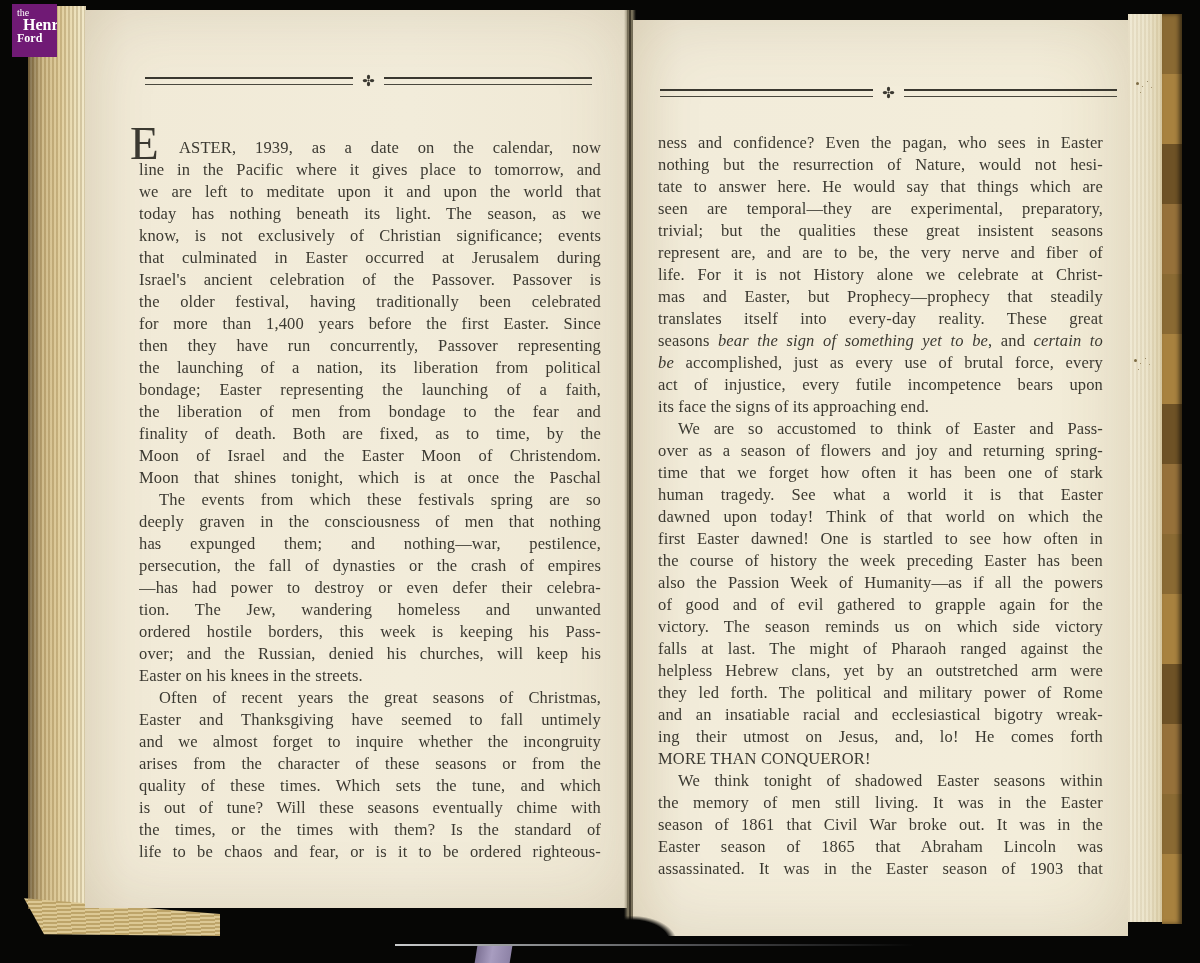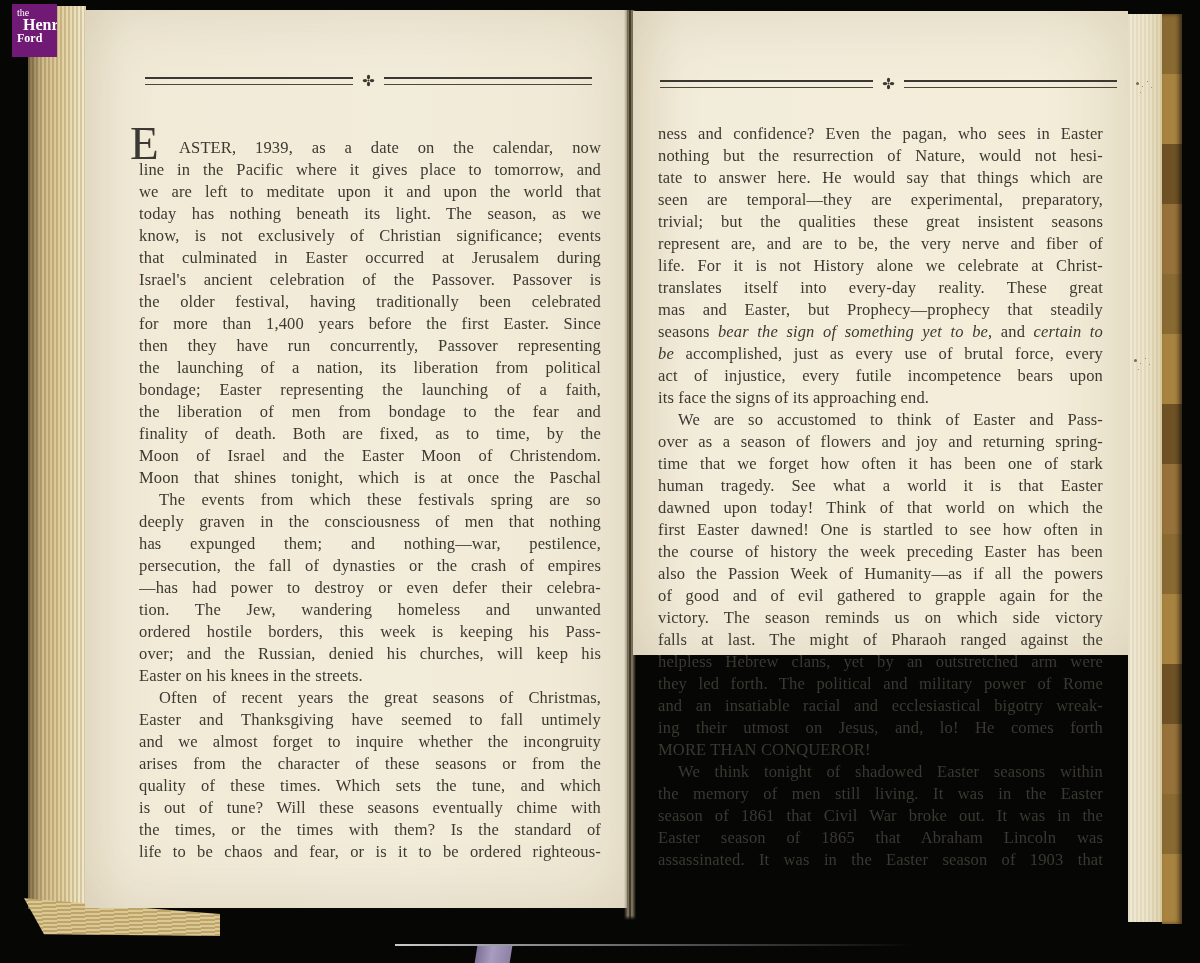--- a/index.html
+++ b/index.html
@@ -17,21 +17,21 @@
       linear-gradient(90deg, #6b5836 0%, #c9b27e 25%, #dcc793 55%, #ece0ba 85%, #f0e7c8 100%);
   }
   
   .edge-bottom-left { position:absolute; left:20px; top:890px; width:200px; height:46px;
     background: repeating-linear-gradient(176deg, #dcc894 0 2px, #bda469 2px 4px);
     clip-path: polygon(2% 18%, 100% 52%, 100% 100%, 12% 96%); }
 
   .page { position:absolute; box-shadow: inset 0 0 70px rgba(110,90,50,.16); }
   .page.left  { left:85px;  top:10px; width:542px; height:898px;
     background: linear-gradient(90deg, #ece4ce 0%, #f1ead7 8%, #f2ecda 60%, #efe8d4 100%); }
-  .page.right { left:633px; top:11px; width:495px; height:644px;
+  .page.right { left:633px; top:20px; width:495px; height:916px;
     background: linear-gradient(90deg, #ece4ce 0%, #f2ecda 10%, #f3edda 80%, #f0e9d3 100%); }
 
   .gutter { position:absolute; left:624px; top:10px; width:12px; height:918px;
     background: linear-gradient(90deg, rgba(230,223,201,0) 0%, #8a8168 35%, #241f14 50%, #8a8168 65%, rgba(232,225,203,0) 100%); }
   .gutter-bottom { position:absolute; left:586px; top:916px; width:90px; height:26px;
     background: radial-gradient(ellipse at 50% 100%, #060605 60%, rgba(6,6,5,0) 72%); }
 
   
   .fore-edge { position:absolute; left:1128px; top:14px; width:34px; height:908px;
     background: repeating-linear-gradient(90deg, rgba(150,125,80,.10) 0 2px, rgba(255,252,240,.08) 2px 4px),
@@ -155,22 +155,22 @@
       <div class="seg"></div>
     </div>
     <div class="textblock">
         <div class="line"><span>ness and confidence? Even the pagan, who sees in Easter</span></div>
         <div class="line"><span>nothing but the resurrection of Nature, would not hesi-</span></div>
         <div class="line"><span>tate to answer here. He would say that things which are</span></div>
         <div class="line"><span>seen are temporal—they are experimental, preparatory,</span></div>
         <div class="line"><span>trivial; but the qualities these great insistent seasons</span></div>
         <div class="line"><span>represent are, and are to be, the very nerve and fiber of</span></div>
         <div class="line"><span>life. For it is not History alone we celebrate at Christ-</span></div>
+        <div class="line"><span>mas and Easter, but Prophecy—prophecy that steadily</span></div>
         <div class="line"><span>translates itself into every-day reality. These great</span></div>
-        <div class="line"><span>mas and Easter, but Prophecy—prophecy that steadily</span></div>
         <div class="line"><span>seasons </span><i>bear the sign of something yet to be</i><span>, and </span><i>certain to</i></div>
         <div class="line"><i>be</i><span> accomplished, just as every use of brutal force, every</span></div>
         <div class="line"><span>act of injustice, every futile incompetence bears upon</span></div>
         <div class="line endline"><span>its face the signs of its approaching end.</span></div>
         <div class="line indent"><span>We are so accustomed to think of Easter and Pass-</span></div>
         <div class="line"><span>over as a season of flowers and joy and returning spring-</span></div>
         <div class="line"><span>time that we forget how often it has been one of stark</span></div>
         <div class="line"><span>human tragedy. See what a world it is that Easter</span></div>
         <div class="line"><span>dawned upon today! Think of that world on which the</span></div>
         <div class="line"><span>first Easter dawned! One is startled to see how often in</span></div>

